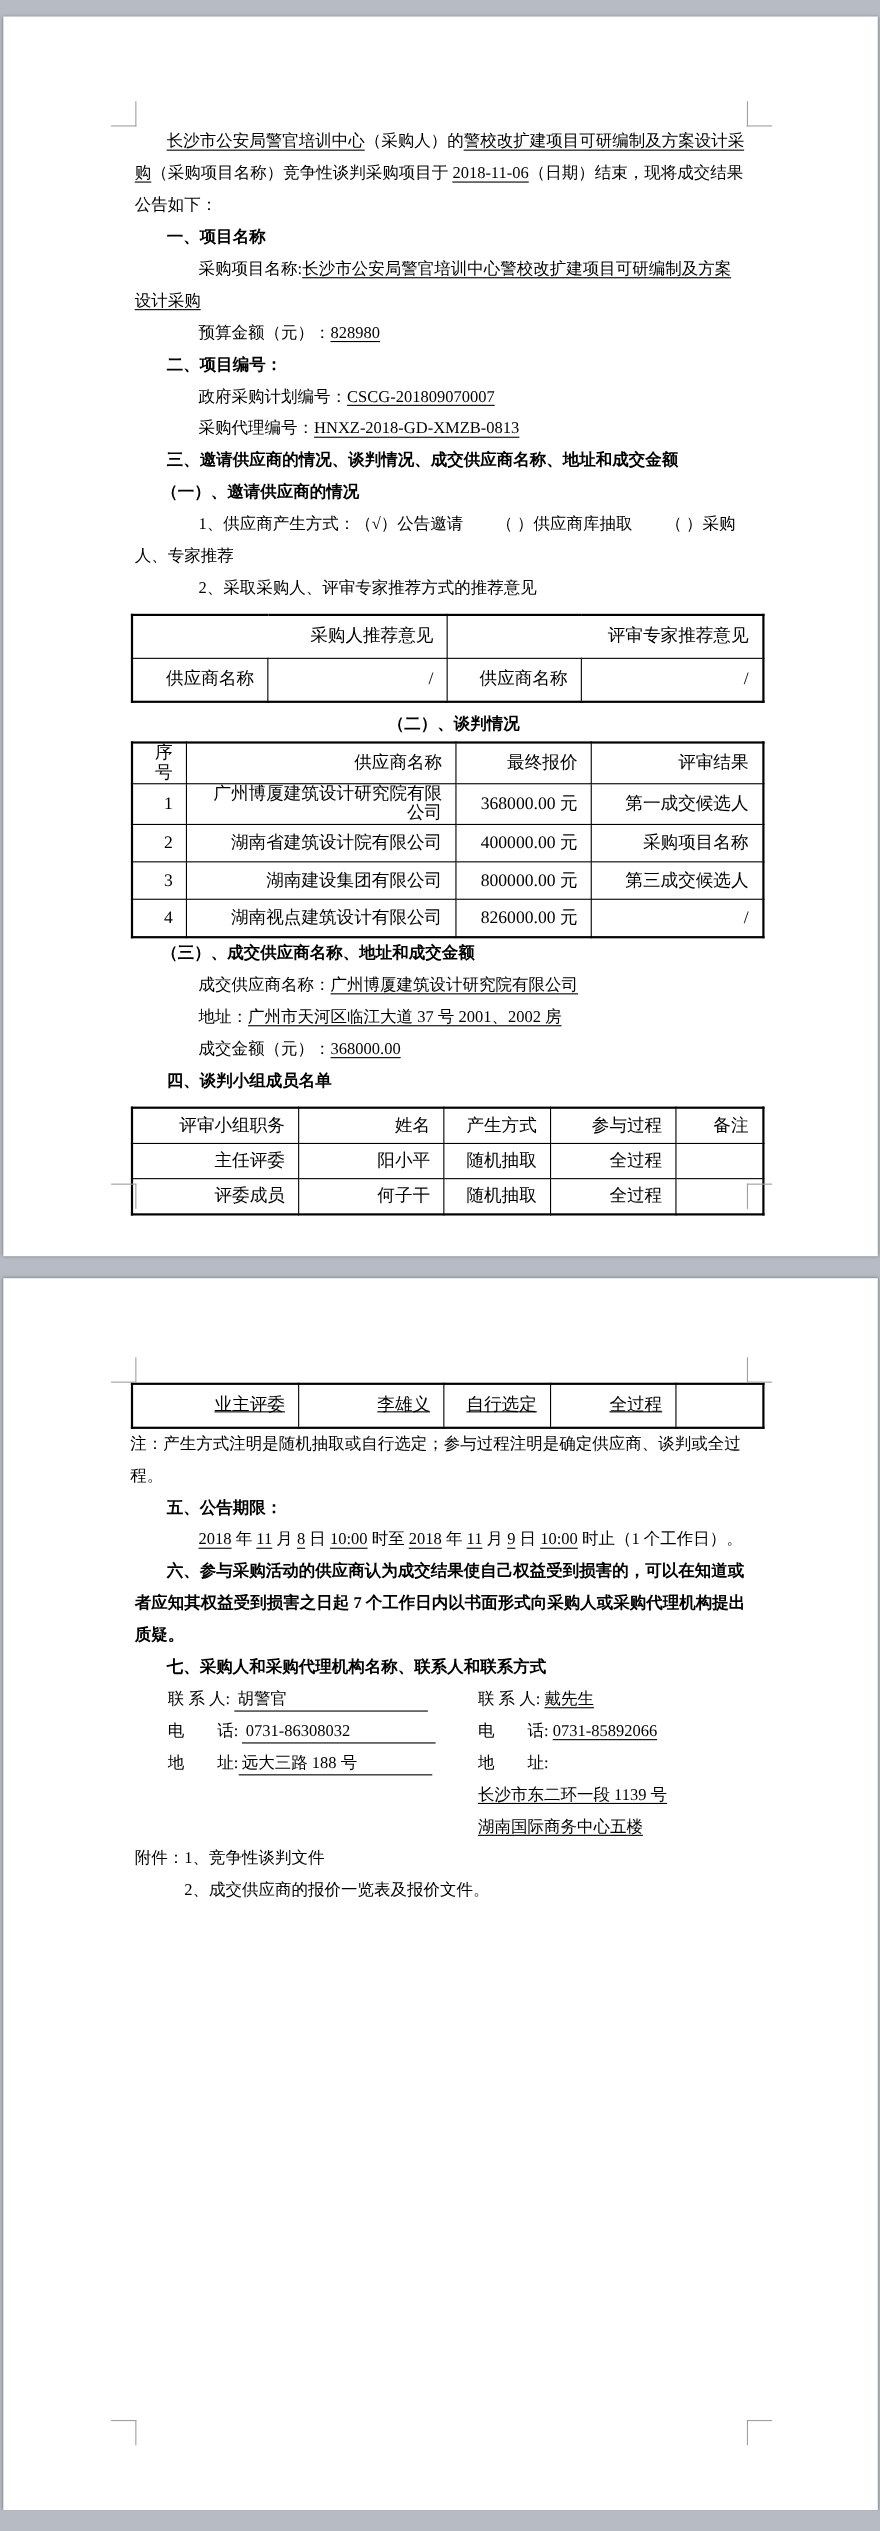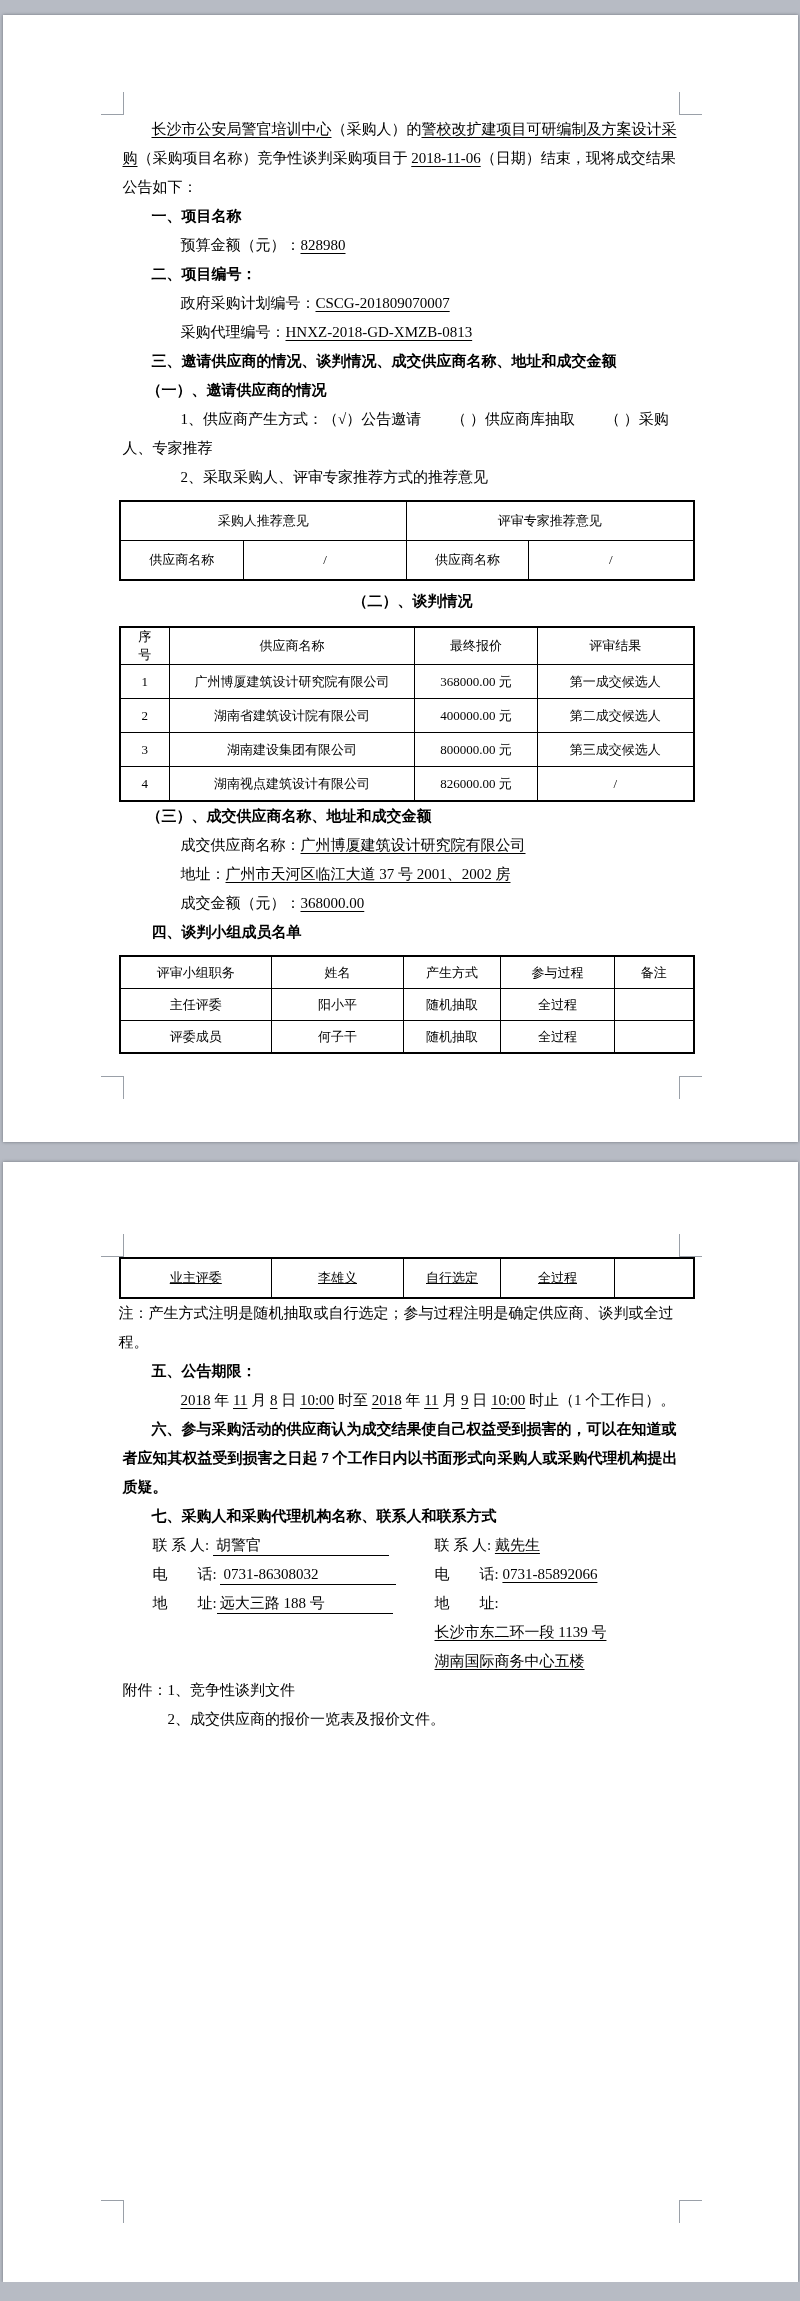--- a/index.html
+++ b/index.html
@@ -46,30 +46,30 @@
   
   table{
     border-collapse:collapse;
     table-layout:fixed;
     width:574px;
     margin-left:-4px;
     border:2px solid #000;
   }
   td,th{
     border:1px solid #000;
-    text-align:center;
+    text-align:right;
     font-weight:normal;
-    font-size:13px;
+    font-size:16px;
     padding:0 12px;
     overflow:hidden;
     line-height:18px;
   }
   .t1{margin-top:8px;}
   .t1 td,.t1 th{height:38px;}
-  .t2{margin-top:10px;margin-bottom:0;}
+  .t2{margin-bottom:0;}
   .t2 td,.t2 th{height:33px;}
   .t3{margin-top:8px;}
   .t3 td,.t3 th{height:31px;}
   .t4 td{height:38px;text-decoration:underline;}
   .mt6{margin-top:6px;text-align:center;}
   
   .ruleval{
     display:inline-block;
     border-bottom:1px solid #000;
     width:173px;
@@ -93,20 +93,21 @@
 <div class="page page-1">
   <div class="mark m-tl"></div>
   <div class="mark m-tr"></div>
   <div class="mark m-bl"></div>
   <div class="mark m-br"></div>
 
   <div class="content">
     <p class="ind2"><span class="u">长沙市公安局警官培训中心</span><span>（采购人）的</span><span class="u">警校改扩建项目可研编制及方案设计采购</span><span>（采购项目名称）竞争性谈判采购项目于 </span><span class="u">2018-11-06</span><span>（日期）结束，现将成交结果公告如下：</span></p>
 
     <p class="h ind2">一、项目名称</p>
+    <p class="ind4"><span>采购项目名称:</span><span class="u">长沙市公安局警官培训中心警校改扩建项目可研编制及方案设计采购</span></p>
     <p class="ind4"><span>预算金额（元）：</span><span class="u">828980</span></p>
 
     <p class="h ind2">二、项目编号：</p>
     <p class="ind4"><span>政府采购计划编号：</span><span class="u">CSCG-201809070007</span></p>
     <p class="ind4"><span>采购代理编号：</span><span class="u">HNXZ-2018-GD-XMZB-0813</span></p>
 
     <p class="h ind2">三、邀请供应商的情况、谈判情况、成交供应商名称、地址和成交金额</p>
     <p class="h ind2s">（一）、邀请供应商的情况</p>
     <p class="ind4">1、供应商产生方式：（√）公告邀请　　（ ）供应商库抽取　　（ ）采购人、专家推荐</p>
     <p class="ind4">2、采取采购人、评审专家推荐方式的推荐意见</p>
@@ -151,21 +152,21 @@
       <tr>
         <td>1</td>
         <td>广州博厦建筑设计研究院有限公司</td>
         <td>368000.00 元</td>
         <td>第一成交候选人</td>
       </tr>
       <tr>
         <td>2</td>
         <td>湖南省建筑设计院有限公司</td>
         <td>400000.00 元</td>
-        <td>第二成交候选人</td>
+        <td>采购项目名称</td>
       </tr>
       <tr>
         <td>3</td>
         <td>湖南建设集团有限公司</td>
         <td>800000.00 元</td>
         <td>第三成交候选人</td>
       </tr>
       <tr>
         <td>4</td>
         <td>湖南视点建筑设计有限公司</td>

